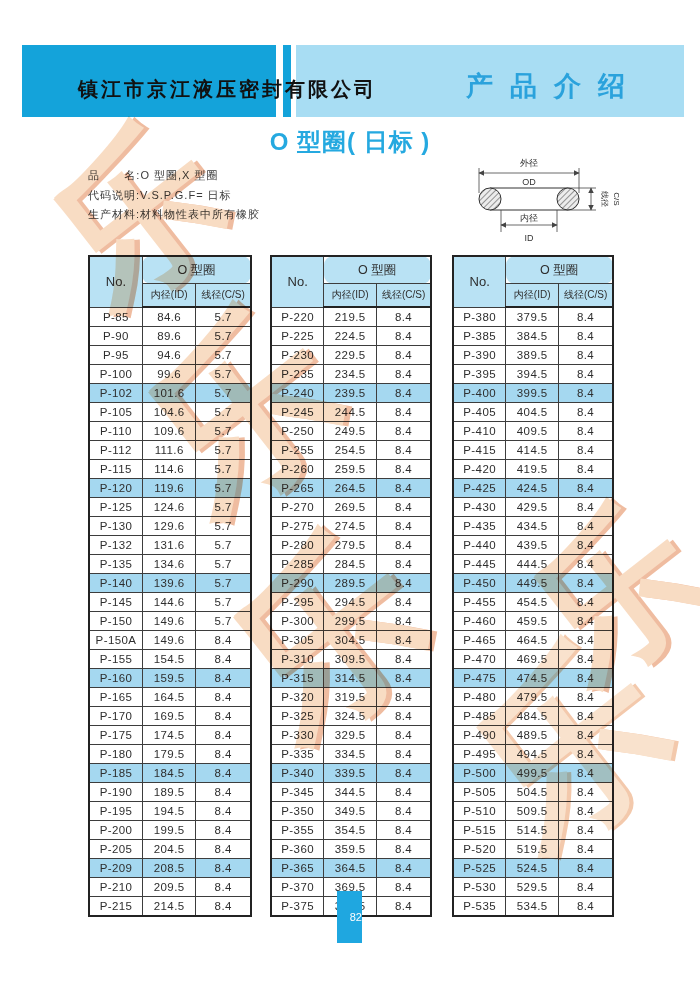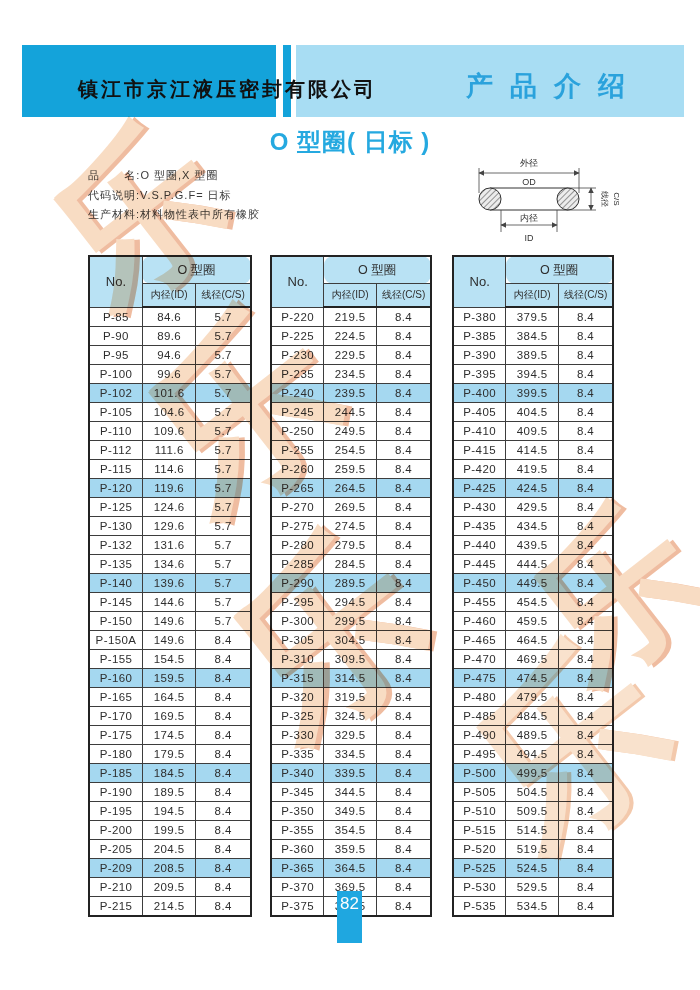--- a/index.html
+++ b/index.html
@@ -48,21 +48,21 @@
   .otable thead th{background:#b9e2f4;font-weight:normal;}
   .th-no{font-size:13px;margin-top:48px;}
   .th-group{font-size:12.5px;height:26px;border-radius:9px;}
   .th-sub{font-size:10px;height:22px;border-bottom:2px solid #232323 !important;}
   .otable td{height:18px;font-size:11.5px;letter-spacing:.4px;background:transparent;}
   .otable tr.hl td{background:#a5d8f0;text-align:center;}
   
   .pagebox{
     position:absolute;left:337px;top:891px;width:25px;height:52px;background:#1fa7e0;z-index:10;
   }
-  .pagebox span{display:block;margin-top:3px;text-align:center;color:#fdfdfd;font-size:17px;}
+  .pagebox span{display:block;margin-top:20px;text-align:right;color:#fdfdfd;font-size:11px;}
   
   .wm{
     position:absolute;z-index:30;pointer-events:none;mix-blend-mode:multiply;opacity:.5;
     font-family:"Liberation Serif","DejaVu Serif",serif;font-weight:bold;line-height:1;
     transform:rotate(-38deg);color:#f2b988;text-shadow:4px 4px 0 #e07a42;
   }
   .wm1{left:55px;top:135px;font-size:165px;}
   .wm2{left:150px;top:320px;font-size:185px;}
   .wm3{left:235px;top:545px;font-size:185px;}
   .wm4{left:535px;top:515px;font-size:160px;}

